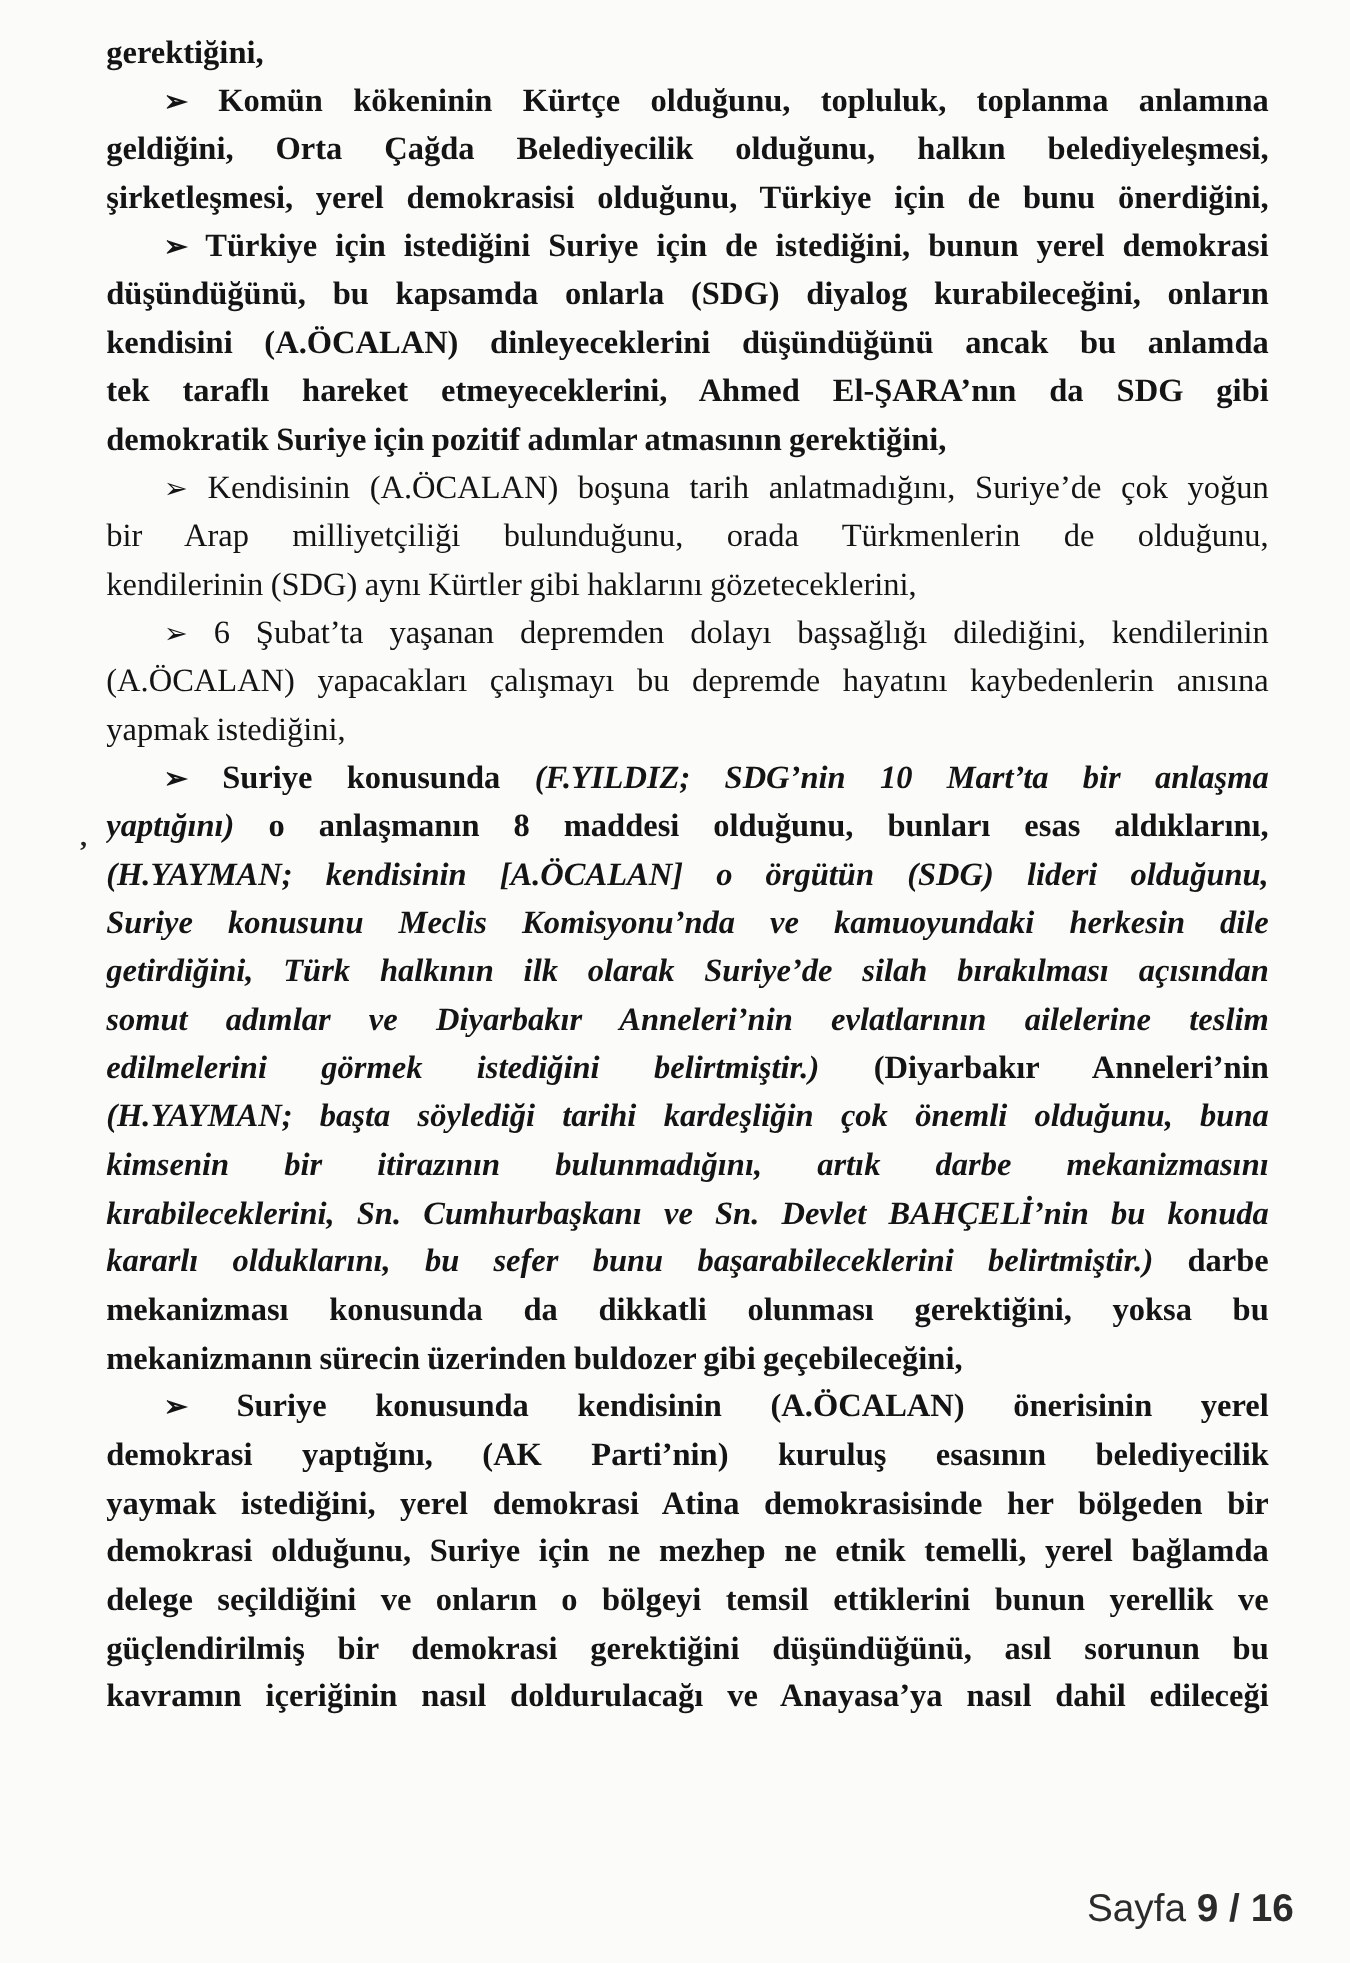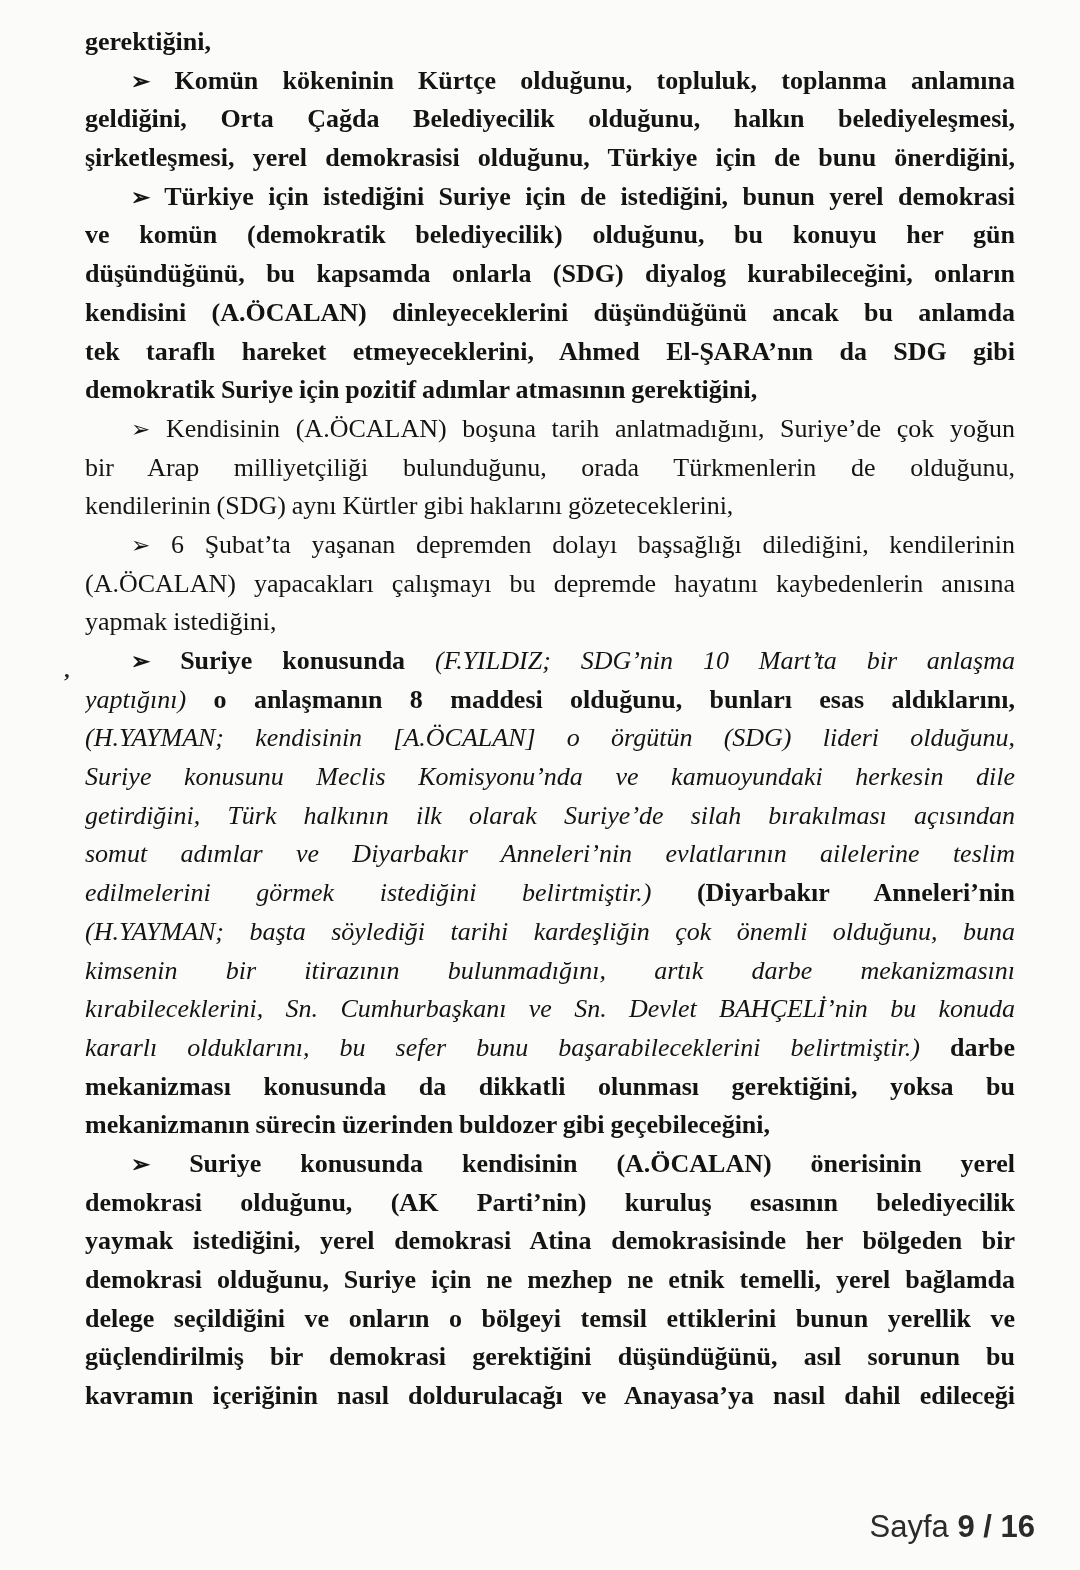--- a/index.html
+++ b/index.html
@@ -24,21 +24,21 @@
     height:38.7px;
     text-align:justify;
     text-align-last:justify;
     word-spacing:-0.6px;
     overflow:hidden;
     white-space:normal;
   }
   .line.open{text-align-last:left;}
   .line.indent{padding-left:46px;}
   .run-b{font-weight:700;font-style:normal;}
-  .run-bi{font-weight:400;font-style:italic;margin-top:35px;}
+  .run-bi{font-weight:700;font-style:italic;margin-top:35px;}
   .run-r{font-weight:400;font-style:normal;margin-top:35px;}
   .run-ab{font-weight:700;font-size:23px;}
   .run-ar{font-weight:400;font-size:23px;}
   .stray{
     position:absolute;
     left:63px;top:668px;
     font-size:22px;font-weight:700;
     color:#222;
   }
   .footer{
@@ -57,21 +57,20 @@
     <div class="paragraph">
       <div class="line open"><span class="run-b">gerektiğini,</span></div>
     </div>
     <div class="paragraph">
       <div class="line indent"><span class="run-ab">➢</span><span class="run-b"> Komün kökeninin Kürtçe olduğunu, topluluk, toplanma anlamına</span></div>
       <div class="line"><span class="run-b">geldiğini, Orta Çağda Belediyecilik olduğunu, halkın belediyeleşmesi,</span></div>
       <div class="line"><span class="run-b">şirketleşmesi, yerel demokrasisi olduğunu, Türkiye için de bunu önerdiğini,</span></div>
     </div>
     <div class="paragraph">
       <div class="line indent"><span class="run-ab">➢</span><span class="run-b"> Türkiye için istediğini Suriye için de istediğini, bunun yerel demokrasi</span></div>
-      <div class="line"><span class="run-b">ve komün (demokratik belediyecilik) olduğunu, bu konuyu her gün</span></div>
       <div class="line"><span class="run-b">düşündüğünü, bu kapsamda onlarla (SDG) diyalog kurabileceğini, onların</span></div>
       <div class="line"><span class="run-b">kendisini (A.ÖCALAN) dinleyeceklerini düşündüğünü ancak bu anlamda</span></div>
       <div class="line"><span class="run-b">tek taraflı hareket etmeyeceklerini, Ahmed El-ŞARA’nın da SDG gibi</span></div>
       <div class="line open"><span class="run-b">demokratik Suriye için pozitif adımlar atmasının gerektiğini,</span></div>
     </div>
     <div class="paragraph">
       <div class="line indent"><span class="run-ar">➢</span><span class="run-r"> Kendisinin (A.ÖCALAN) boşuna tarih anlatmadığını, Suriye’de çok yoğun</span></div>
       <div class="line"><span class="run-r">bir Arap milliyetçiliği bulunduğunu, orada Türkmenlerin de olduğunu,</span></div>
       <div class="line open"><span class="run-r">kendilerinin (SDG) aynı Kürtler gibi haklarını gözeteceklerini,</span></div>
     </div>
@@ -90,21 +89,21 @@
       <div class="line"><span class="run-bi">edilmelerini görmek istediğini belirtmiştir.)</span><span class="run-b"> (Diyarbakır Anneleri’nin</span></div>
       <div class="line"><span class="run-bi">(H.YAYMAN; başta söylediği tarihi kardeşliğin çok önemli olduğunu, buna</span></div>
       <div class="line"><span class="run-bi">kimsenin bir itirazının bulunmadığını, artık darbe mekanizmasını</span></div>
       <div class="line"><span class="run-bi">kırabileceklerini, Sn. Cumhurbaşkanı ve Sn. Devlet BAHÇELİ’nin bu konuda</span></div>
       <div class="line"><span class="run-bi">kararlı olduklarını, bu sefer bunu başarabileceklerini belirtmiştir.)</span><span class="run-b"> darbe</span></div>
       <div class="line"><span class="run-b">mekanizması konusunda da dikkatli olunması gerektiğini, yoksa bu</span></div>
       <div class="line open"><span class="run-b">mekanizmanın sürecin üzerinden buldozer gibi geçebileceğini,</span></div>
     </div>
     <div class="paragraph">
       <div class="line indent"><span class="run-ab">➢</span><span class="run-b"> Suriye konusunda kendisinin (A.ÖCALAN) önerisinin yerel</span></div>
-      <div class="line"><span class="run-b">demokrasi olduğunu, (AK Parti’nin) kuruluş esasının belediyecilik</span></div>
+      <div class="line"><span class="run-b">demokrasi yaptığını, (AK Parti’nin) kuruluş esasının belediyecilik</span></div>
       <div class="line"><span class="run-b">yaymak istediğini, yerel demokrasi Atina demokrasisinde her bölgeden bir</span></div>
       <div class="line"><span class="run-b">demokrasi olduğunu, Suriye için ne mezhep ne etnik temelli, yerel bağlamda</span></div>
       <div class="line"><span class="run-b">delege seçildiğini ve onların o bölgeyi temsil ettiklerini bunun yerellik ve</span></div>
       <div class="line"><span class="run-b">güçlendirilmiş bir demokrasi gerektiğini düşündüğünü, asıl sorunun bu</span></div>
       <div class="line"><span class="run-b">kavramın içeriğinin nasıl doldurulacağı ve Anayasa’ya nasıl dahil edileceği</span></div>
     </div>
   </div>
 
 <span class="stray">’</span>
 

